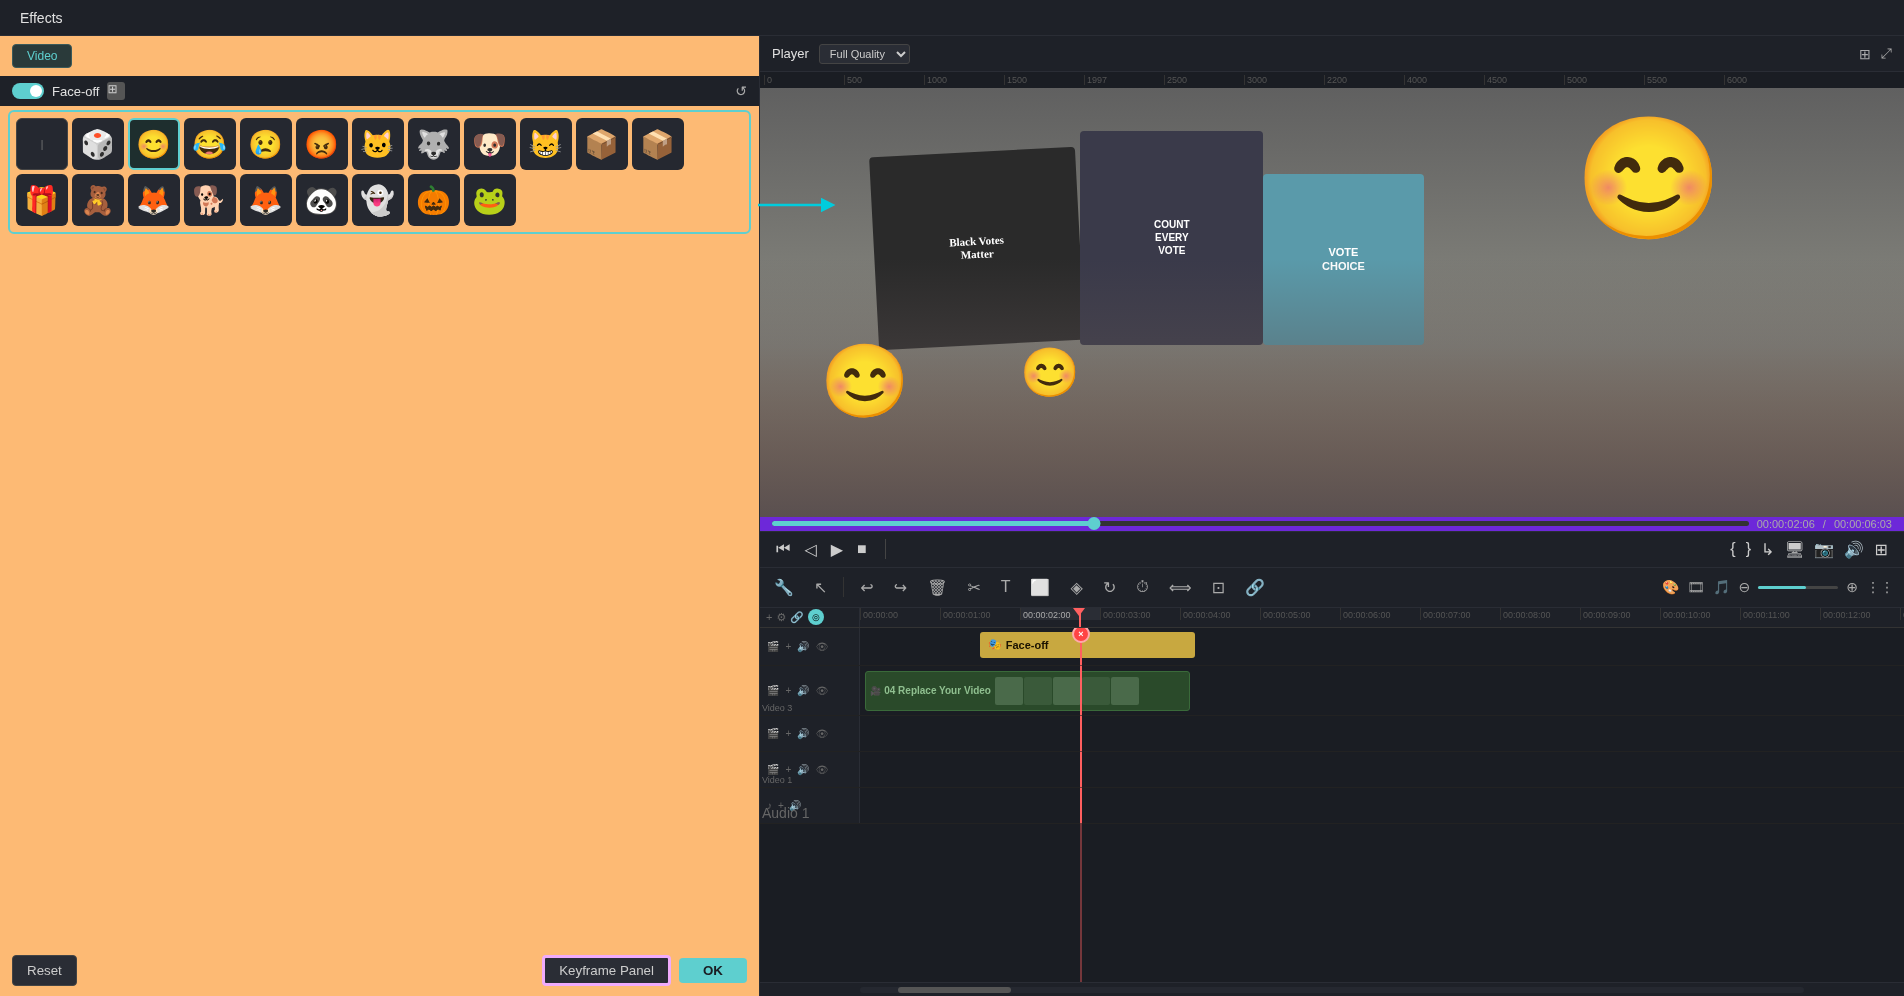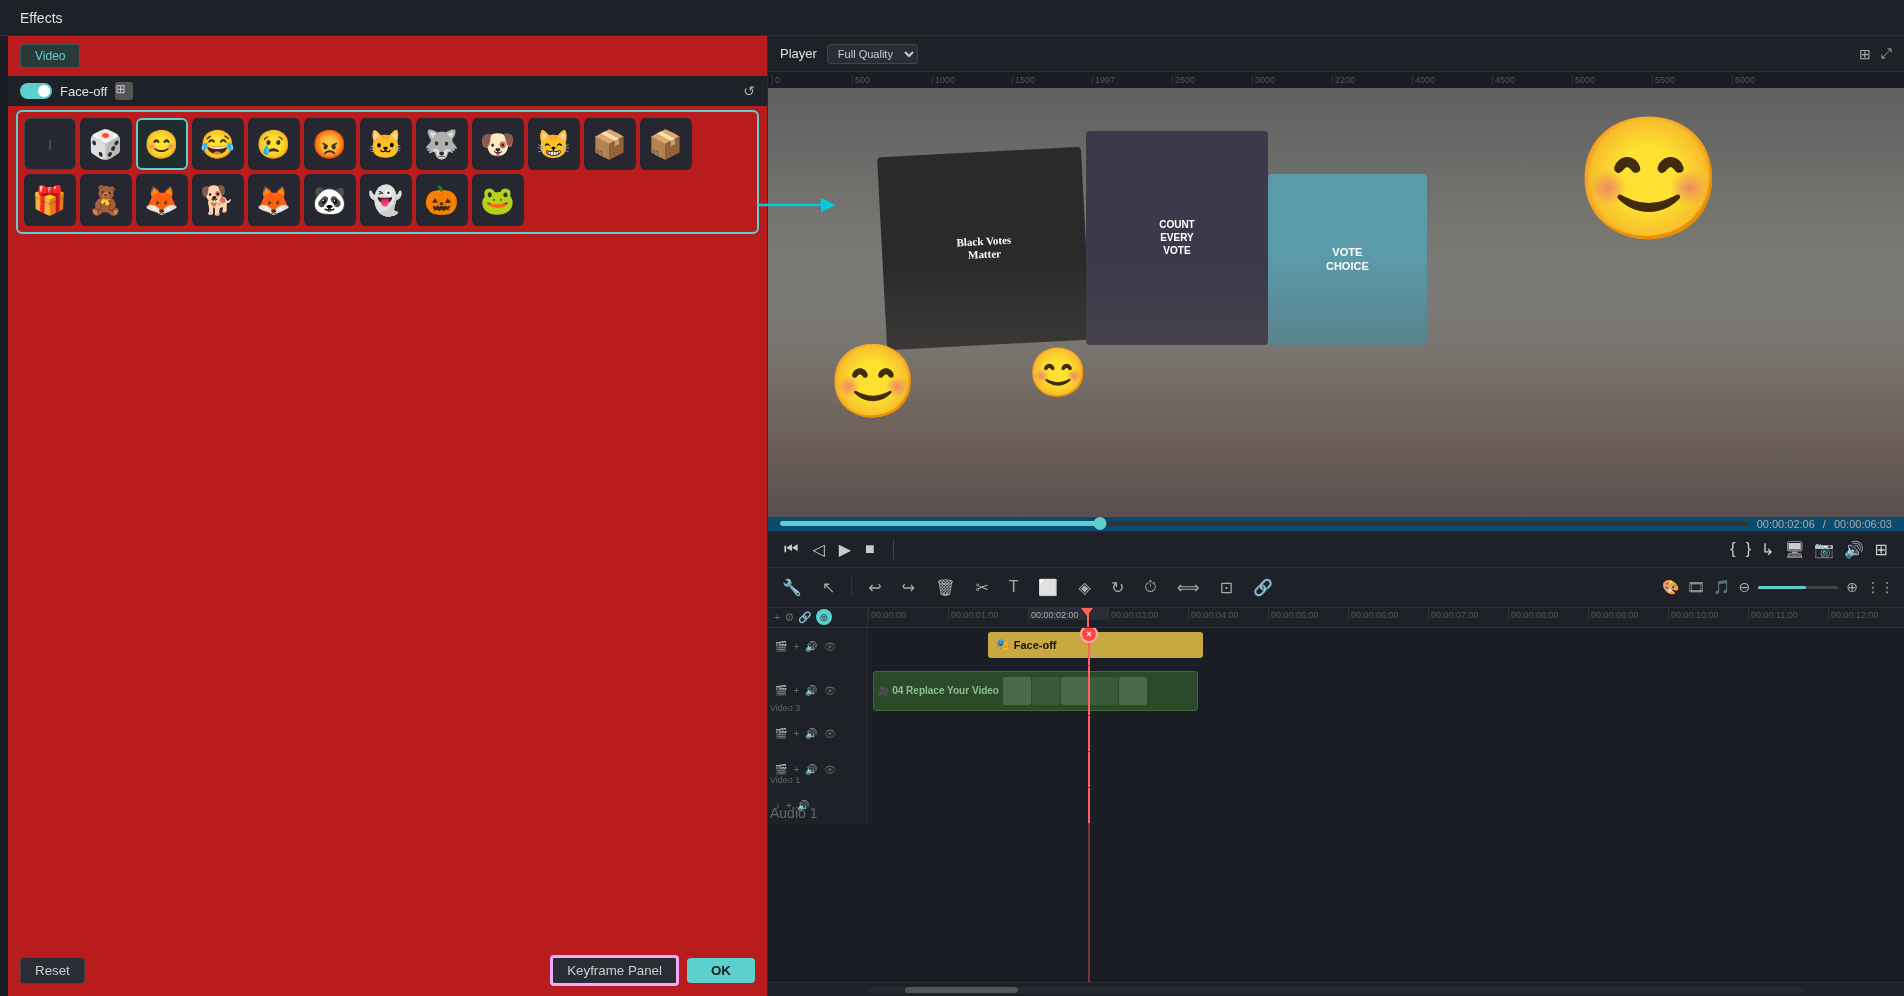--- a/index.html
+++ b/index.html
@@ -6,21 +6,21 @@
     body { background: #1a1d23; color: #ccc; font-family: Arial, sans-serif; font-size: 12px; width: 1904px; height: 996px; overflow: hidden; }
 
     
     #top-bar { background: #1e2128; height: 36px; display: flex; align-items: center; padding: 0 20px; border-bottom: 1px solid #2a2d35; }
     #top-bar .title { color: #e0e0e0; font-size: 14px; font-weight: 500; }
 
     
     #main { display: flex; height: calc(996px - 36px); }
 
     
-    #left-panel { width: 760px; background: #b91c1c; display: flex; flex-direction: column; border-right: 1px solid #2a2d35; margin-left: 8px; }
+    #left-panel { width: 760px; background: #fdba74; display: flex; flex-direction: column; border-right: 1px solid #2a2d35; }
 
     
     #video-tab { padding: 8px 12px; }
     .tab-btn { background: #2a3a3a; border: 1px solid #3a5a5a; color: #5ecfcf; padding: 4px 14px; border-radius: 4px; font-size: 12px; cursor: pointer; }
 
     
     #face-off-bar { display: flex; align-items: center; justify-content: space-between; padding: 6px 12px; background: #1e2128; }
     .face-off-left { display: flex; align-items: center; gap: 8px; }
     .toggle-on { background: #5ecfcf; border-radius: 10px; width: 32px; height: 16px; display: inline-block; position: relative; }
     .toggle-on::after { content: ''; position: absolute; right: 2px; top: 2px; width: 12px; height: 12px; background: white; border-radius: 50%; }
@@ -29,21 +29,21 @@
     .reset-icon { color: #aaa; font-size: 14px; cursor: pointer; }
 
     
     #emoji-grid { border: 2px solid #5ecfcf; border-radius: 6px; margin: 4px 8px; padding: 6px; display: flex; flex-direction: column; gap: 4px; }
     .emoji-row { display: flex; gap: 4px; }
     .emoji-cell { width: 52px; height: 52px; border-radius: 6px; display: flex; align-items: center; justify-content: center; font-size: 28px; cursor: pointer; background: #252830; border: 2px solid transparent; }
     .emoji-cell.none { background: #252830; border: 1px solid #444; font-size: 10px; color: #777; }
     .emoji-cell.selected { border: 2px solid #5ecfcf; background: #1e2e2e; }
 
     
-    #left-bottom { margin-top: auto; padding: 10px 12px; display: flex; align-items: center; justify-content: space-between; }
+    #left-bottom { margin-top: auto; padding: 10px 12px; display: flex; justify-content: space-between; }
     .reset-btn { background: #2a2d35; border: 1px solid #444; color: #ccc; padding: 5px 14px; border-radius: 4px; cursor: pointer; }
     .right-btns { display: flex; gap: 8px; align-items: center; }
     .keyframe-btn { background: #2a2d35; border: 3px solid #f0abfc; color: #ccc; padding: 5px 14px; border-radius: 4px; cursor: pointer; }
     .ok-btn { background: #5ecfcf; border: none; color: #1a1d23; padding: 5px 24px; border-radius: 4px; font-weight: bold; cursor: pointer; }
 
     
     #right-panel { flex: 1; display: flex; flex-direction: column; background: #1a1d23; }
 
     
     #player-header { height: 36px; display: flex; align-items: center; padding: 0 12px; gap: 10px; background: #1e2128; border-bottom: 1px solid #2a2d35; justify-content: space-between; }
@@ -238,21 +238,21 @@
 
     <svg class="cyan-arrow" style="position: fixed; left: 758px; top: 195px; z-index: 100; pointer-events: none;" width="80" height="20">
       <defs>
         <marker id="arrowhead" markerWidth="6" markerHeight="6" refX="3" refY="3" orient="auto">
           <polygon points="0 0, 6 3, 0 6" fill="#00ccdd"></polygon>
         </marker>
       </defs>
       <line x1="0" y1="10" x2="70" y2="10" stroke="#00ccdd" stroke-width="2.5" marker-end="url(#arrowhead)"></line>
     </svg>
 
-    <div id="timeline-bar" style="padding: 4px 12px; background: #0c4a6e; display: flex; align-items: center; gap: 8px;">
+    <div id="timeline-bar" style="padding: 4px 12px; background: #6d28d9; display: flex; align-items: center; gap: 8px;">
       <div class="progress-track" style="flex:1; height:5px; background:#333; border-radius:3px; position:relative; cursor:pointer;">
         <div class="progress-fill" style="width:33%; height:5px; background:#5ecfcf; border-radius:3px;"></div>
         <div class="progress-thumb" style="position:absolute; left:33%; top:-4px; width:13px; height:13px; background:#5ecfcf; border-radius:50%; transform:translateX(-50%); cursor:pointer;"></div>
       </div>
       <span class="time-display">00:00:02:06</span>
       <span class="time-display">/</span>
       <span class="time-display">00:00:06:03</span>
     </div>
 
     <div id="playback-controls">

